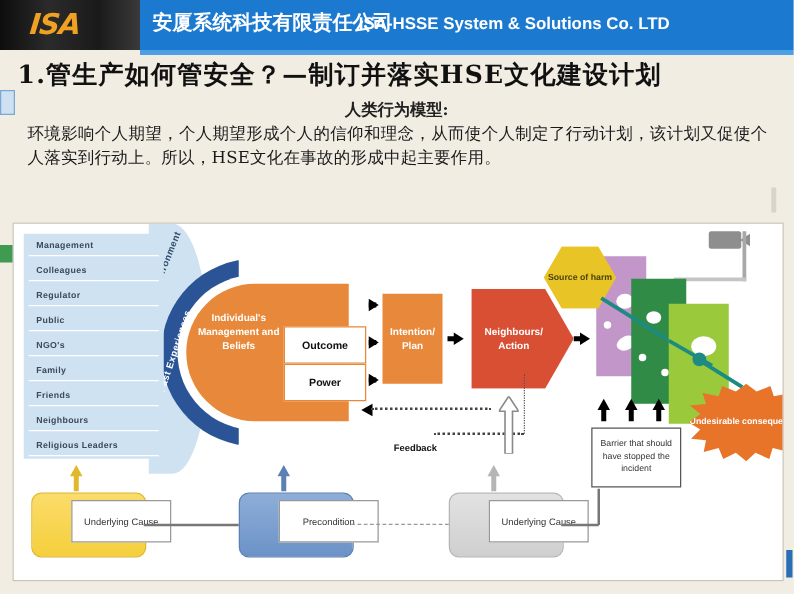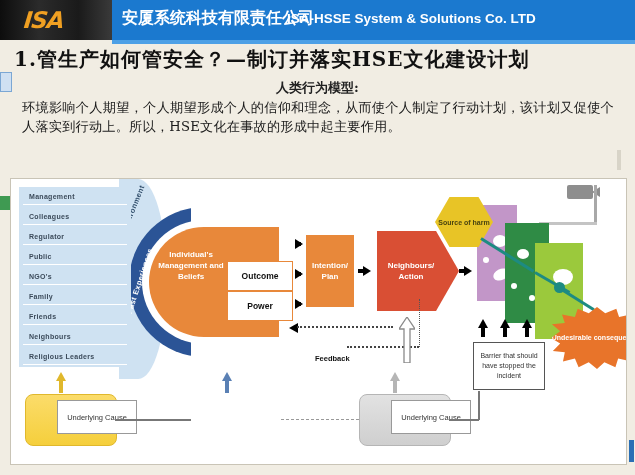--- a/index.html
+++ b/index.html
@@ -380,20 +380,23 @@
 
     <div class="big-up">
       <svg width="16" height="46" viewBox="0 0 16 46">
         <polygon points="8,0 16,12 11,12 11,46 5,46 5,12 0,12" fill="#ffffff" stroke="#8a8a8a" stroke-width="1.3"></polygon>
       </svg>
     </div>
 
     <div class="cause c-yellow" style="left:14px;top:215px">
       <div class="cause-inner">Underlying Cause</div>
     </div>
+    <div class="cause c-blue" style="left:180px;top:215px">
+      <div class="cause-inner">Precondition</div>
+    </div>
     <div class="cause c-gray" style="left:348px;top:215px">
       <div class="cause-inner">Underlying Cause</div>
     </div>
 
     <div class="conn" style="left:104px;top:240px;width:76px"></div>
     <div class="conn-dash" style="left:270px;top:240px;width:78px"></div>
     <div class="conn" style="left:438px;top:240px;width:30px"></div>
     <div class="vline" style="left:467px;top:212px;height:29px"></div>
 
     <div class="up-stem" style="left:48px;top:200px;height:14px;background:#e0b82c"></div>

